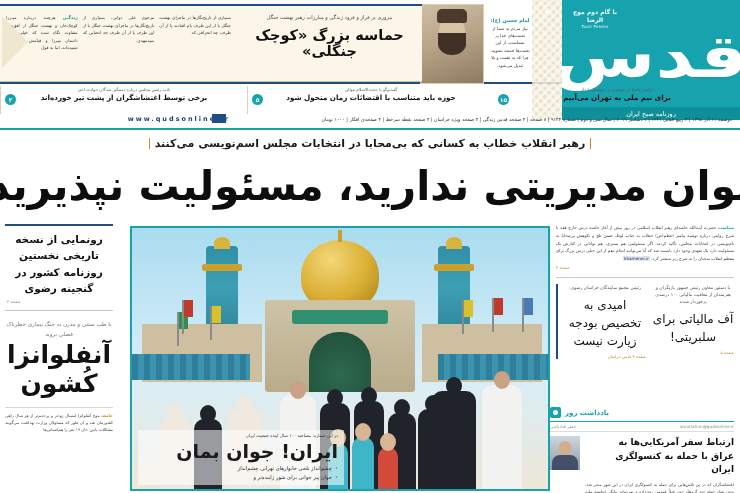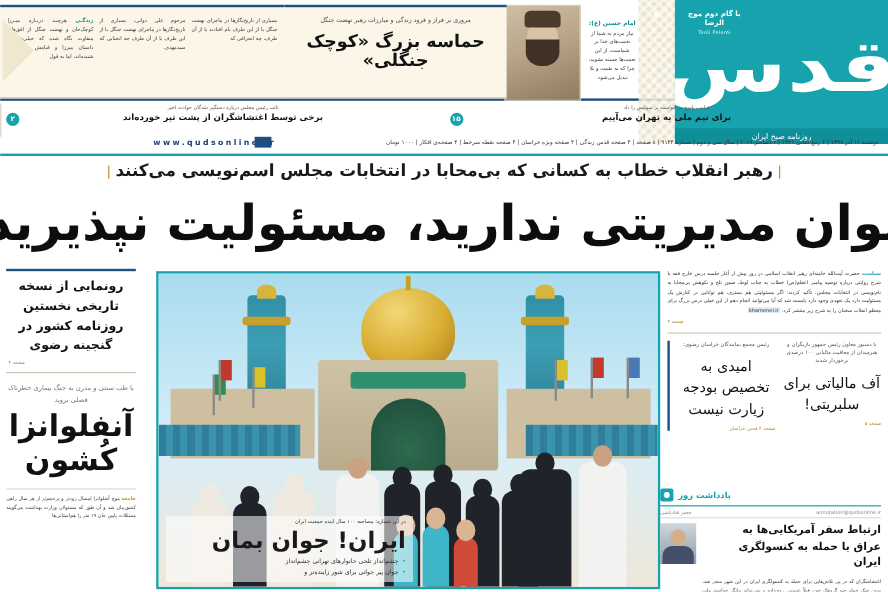--- a/index.html
+++ b/index.html
@@ -141,21 +141,21 @@
     letter-spacing:.1px;
   }
 
   .hr-blue{position:absolute;left:0;right:0;top:82px;height:2px;background:#1d4f82;}
   .hr-teal{position:absolute;left:0;right:0;top:128px;height:2px;background:#17a3ad;}
 
   
   .kickerbar{
     position:absolute;top:134px;left:0;right:0;height:18px;
     display:flex;align-items:center;justify-content:center;
-    font-size:14px;color:#1a1a1a;font-weight:600;
+    font-size:11px;color:#1a1a1a;font-weight:600;
   }
   .kickerbar .bar{display:inline-block;width:1px;height:11px;background:#d08a1e;margin:0 5px;}
 
   .mainhead{
     position:absolute;top:152px;left:0;right:0;height:68px;
     display:flex;align-items:center;justify-content:center;
     font-size:41px;font-weight:700;color:#0d0d0d;letter-spacing:-2.5px;
     white-space:nowrap;
   }
 
@@ -352,20 +352,26 @@
     </div>
 
     <div class="row2">
       <div class="cell first">
         <div class="pagedot">۲</div>
         <div class="c-kicker">نائب رئیس مجلس درباره دستگیر شدگان حوادث اخیر</div>
         <div class="c-title">برخی توسط اغتشاشگران
 از پشت تیر خورده‌اند</div>
       </div>
       <div class="cell">
+        <div class="pagedot">۵</div>
+        <div class="c-kicker">گفت‌وگو با حجت‌الاسلام موالی</div>
+        <div class="c-title">حوزه باید متناسب با اقتضائات زمان
+متحول شود</div>
+      </div>
+      <div class="cell">
         <div class="pagedot">۱۵</div>
         <div class="c-kicker">ترامپ پاسخ در خواست بر سوئیس را داد</div>
         <div class="c-title">برای نیم ملی
 به تهران می‌آییم</div>
       </div>
     </div>
 
     <div class="dateline">دوشنبه ۱۱ آذر ۱۳۹۸ | ۴ ربیع الثانی ۱۴۴۱ | ۲ دسامبر ۲۰۱۹ | سال سی و دوم | شماره ۹۱۲۴ |  ۸ صفحه | ۴ صفحه قدس زندگی | ۴ صفحه ویژه خراسان | ۴ صفحه نقطه سرخط | ۴ صفحه‌ی افکار | ۱۰۰۰ تومان</div>
     <div class="urlstrip">
       <span class="flag"></span>

